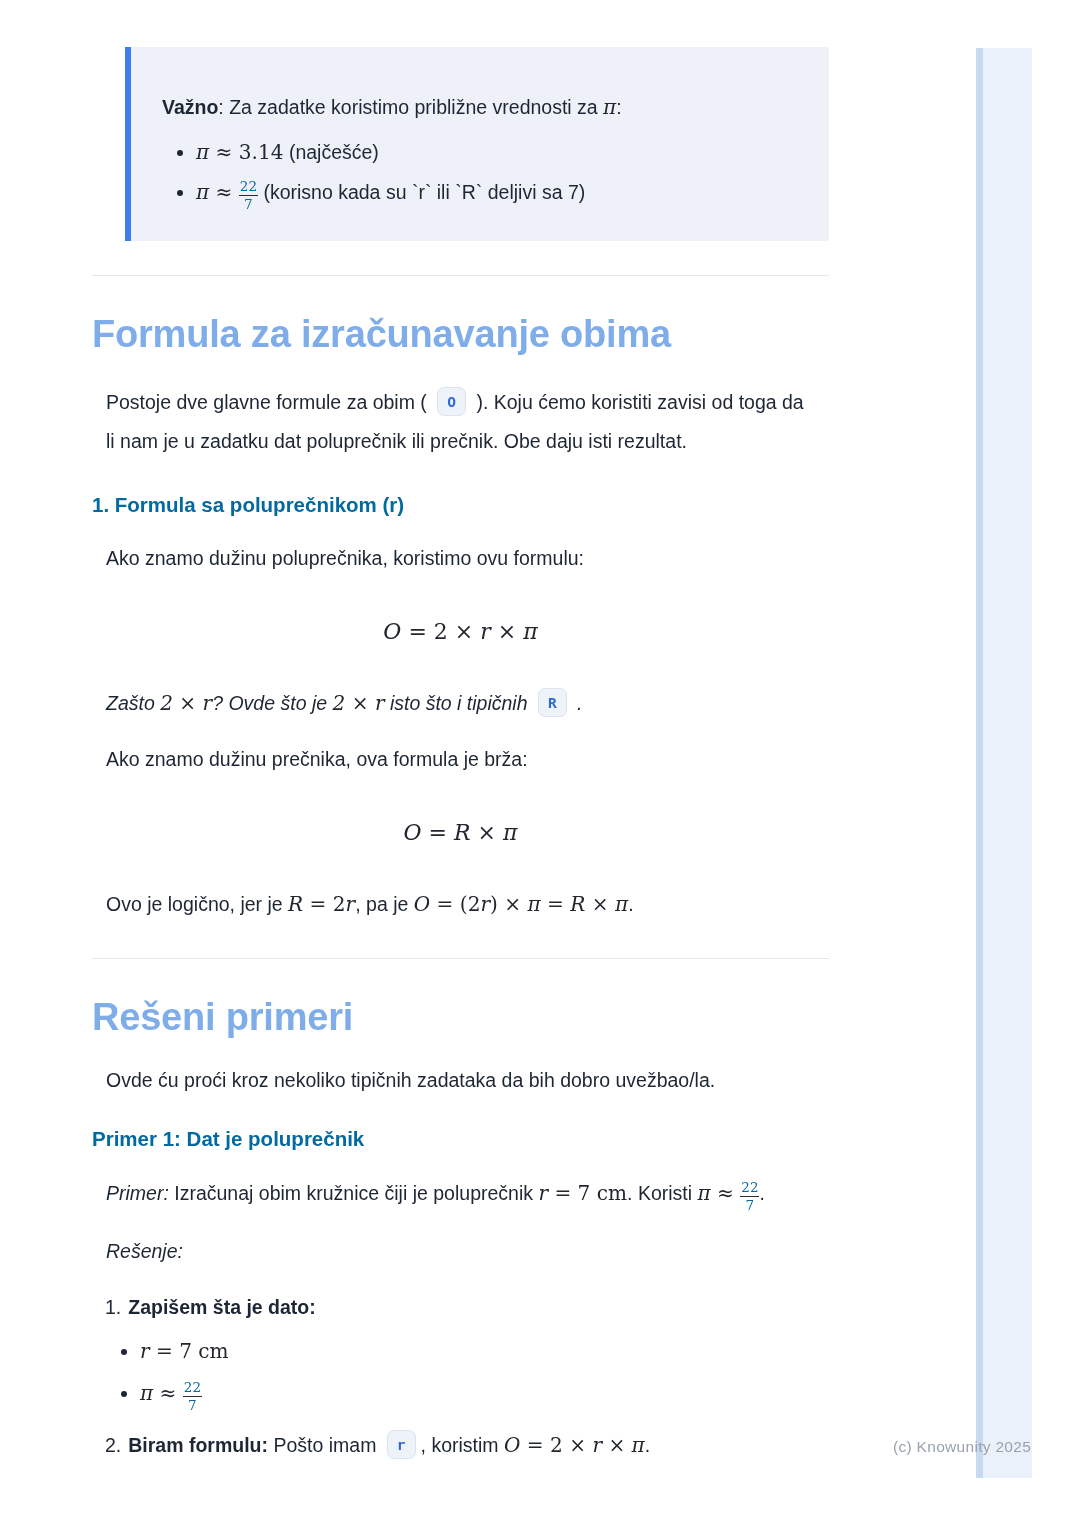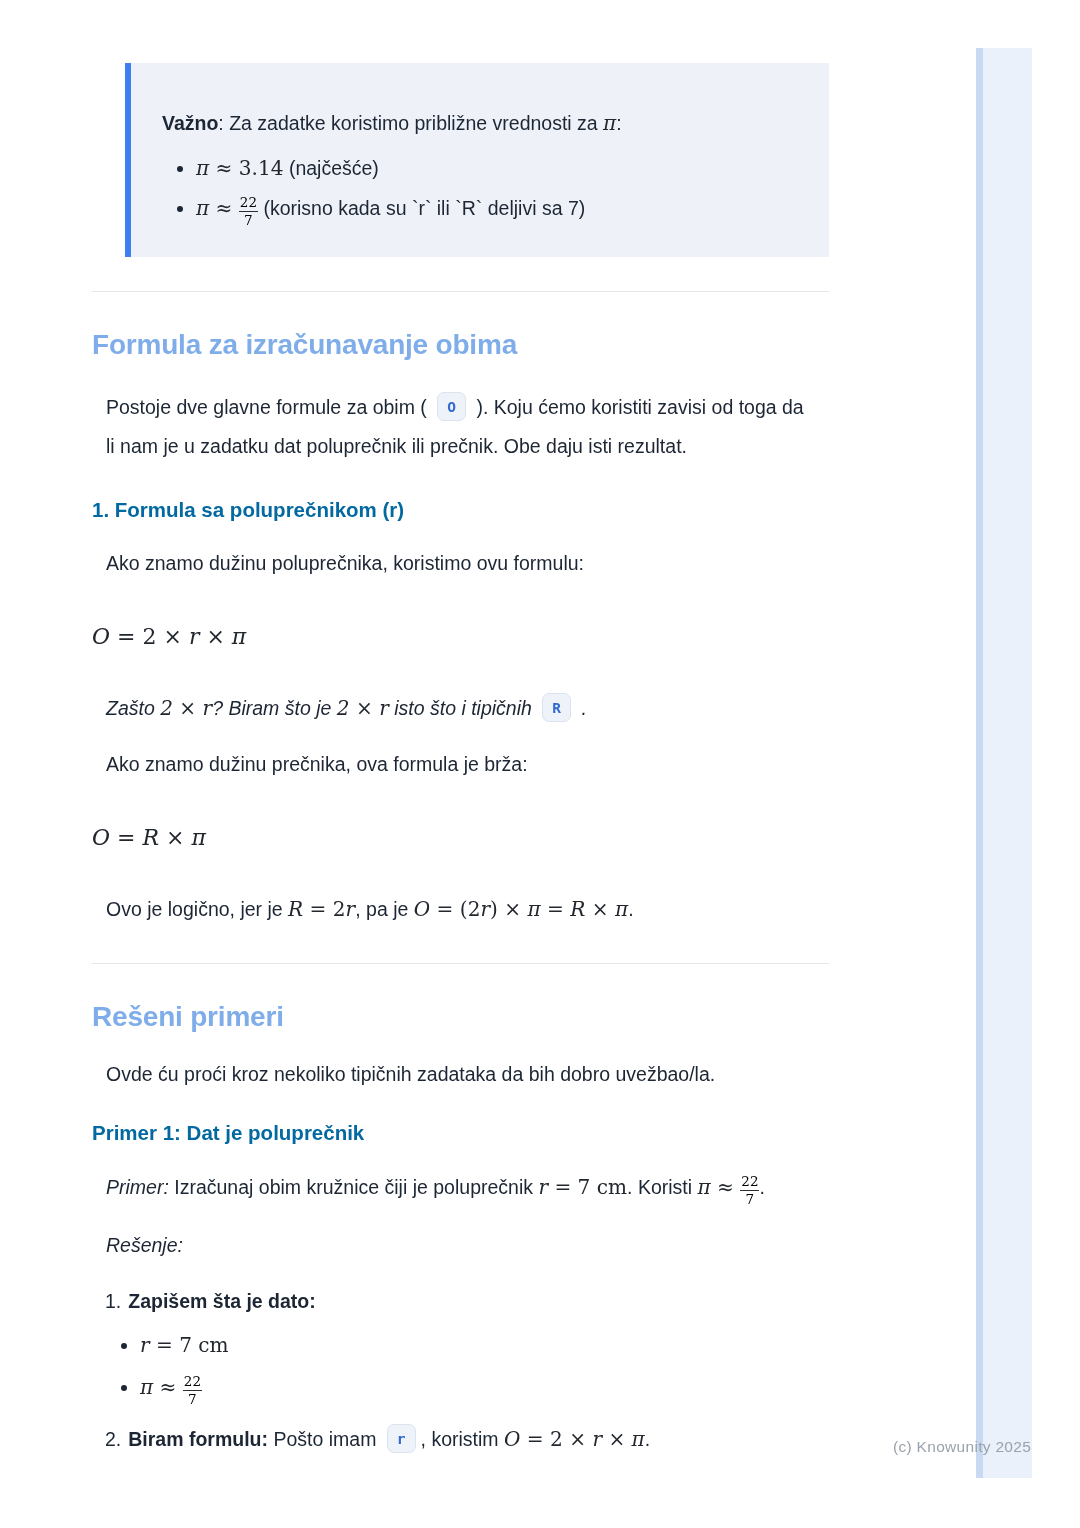--- a/index.html
+++ b/index.html
@@ -5,67 +5,68 @@
   * { box-sizing: border-box; }
   html, body { margin: 0; padding: 0; }
   body {
     width: 1080px; height: 1528px;
     background: #ffffff;
     font-family: "Liberation Sans", sans-serif;
     color: #1d2634;
     position: relative;
     overflow: hidden;
   }
-  .content { position: absolute; left: 92px; top: 16px; width: 737px; }
+  .content { position: absolute; left: 92px; top: 0; width: 737px; }
 
   
   .callout {
     margin: 47px 0 0 33px;
     background: #eef2f8;
     border-left: 6px solid #3e7ef2;
     padding: 26px 30px 28px 31px;
   }
   .co-line { font-size: 19.5px; line-height: 1.4; }
   .co-title { font-weight: 700; }
   .callout ul { margin: 15px 0 0; padding-left: 34px; }
   .callout li { margin-top: 15px; font-size: 19.5px; }
 
   .rule { border: none; border-top: 1px solid #e4e7ec; margin: 34px 0 0; }
 
   .sec-heading {
     margin: 37px 0 0;
-    font-size: 28px; font-weight: 700;
+    font-size: 38px; font-weight: 700;
     color: #7fade9; letter-spacing: -0.2px;
   }
   .body-p { margin: 27px 14px 0; font-size: 19.5px; line-height: 2.0; }
   .tight { line-height: 1.5; }
   .sub-heading { margin: 32px 0 0; font-size: 20.5px; font-weight: 700; color: #0369a1; }
 
   .math-block {
     margin: 46px 0 0;
+    text-align: center;
     font-family: "DejaVu Serif", "Liberation Serif", serif;
     font-size: 22px; color: #22272e;
   }
   .math { font-family: "DejaVu Serif", "Liberation Serif", serif; font-size: 1.03em; color: #22272e; }
   .italic { font-style: italic; }
 
   .code {
     font-family: "DejaVu Sans Mono", "Liberation Mono", monospace;
     font-size: 14.5px; font-weight: 700; color: #2f6ad1;
     background: #eef2f9; border: 1px solid #dbe3ef; border-radius: 7px;
     padding: 7px 9px 6px; margin: 0 5px;
     display: inline-block; line-height: 1; vertical-align: 2px;
     font-style: normal;
   }
 
   .frac {
     display: inline-block; text-align: center;
     font-family: "DejaVu Serif", "Liberation Serif", serif;
     font-size: 13.5px; line-height: 1.12;
-    vertical-align: -10px; font-style: normal; color: #000000;
+    vertical-align: -10px; font-style: normal; color: #0369a1;
   }
   .frac .num { display: block; border-bottom: 1.3px solid #2a2f36; padding: 0 1px 1px; }
   .frac .den { display: block; padding-top: 1px; }
 
   .steps { margin: 27px 0 0 13px; }
   .step-head { font-size: 19.5px; line-height: 1.5; }
   .step-num { margin-right: 7px; }
   .step-title { font-weight: 700; }
   .step-bullets { margin: 9px 0 0; padding-left: 35px; }
   .step-bullets li { margin-top: 17px; font-size: 19.5px; }
@@ -99,21 +100,21 @@
 
   <hr class="rule">
 
   <h2 class="sec-heading">Formula za izračunavanje obima</h2>
 
   <p class="body-p"><span>Postoje dve glavne formule za obim ( </span><span class="code">O</span><span> ). Koju ćemo koristiti zavisi od toga da li nam je u zadatku dat poluprečnik ili prečnik. Obe daju isti rezultat.</span></p>
 
   <h4 class="sub-heading">1. Formula sa poluprečnikom (r)</h4>
   <p class="body-p tight">Ako znamo dužinu poluprečnika, koristimo ovu formulu:</p>
   <div class="math-block"><i>O</i> = 2 × <i>r</i> × <i>π</i></div>
-  <p class="body-p tight italic" style="margin-top:44px;"><span>Zašto </span><span class="math">2 × <i>r</i></span><span>? Biram što je </span><span class="math">2 × <i>r</i></span><span> isto što i tipičnih </span><span class="code">R</span><span> .</span></p>
+  <p class="body-p tight italic" style="margin-top:44px;"><span>Zašto </span><span class="math">2 × <i>r</i></span><span>? Ovde što je </span><span class="math">2 × <i>r</i></span><span> isto što i tipičnih </span><span class="code">R</span><span> .</span></p>
 
   <p class="body-p tight">Ako znamo dužinu prečnika, ova formula je brža:</p>
   <div class="math-block"><i>O</i> = <i>R</i> × <i>π</i></div>
   <p class="body-p tight" style="margin-top:44px;"><span>Ovo je logično, jer je </span><span class="math"><i>R</i> = 2<i>r</i></span><span>, pa je </span><span class="math"><i>O</i> = (2<i>r</i>) × <i>π</i> = <i>R</i> × <i>π</i></span><span>.</span></p>
 
   <hr class="rule" style="margin-top:38px;">
 
   <h2 class="sec-heading">Rešeni primeri</h2>
   <p class="body-p tight">Ovde ću proći kroz nekoliko tipičnih zadataka da bih dobro uvežbao/la.</p>
 

